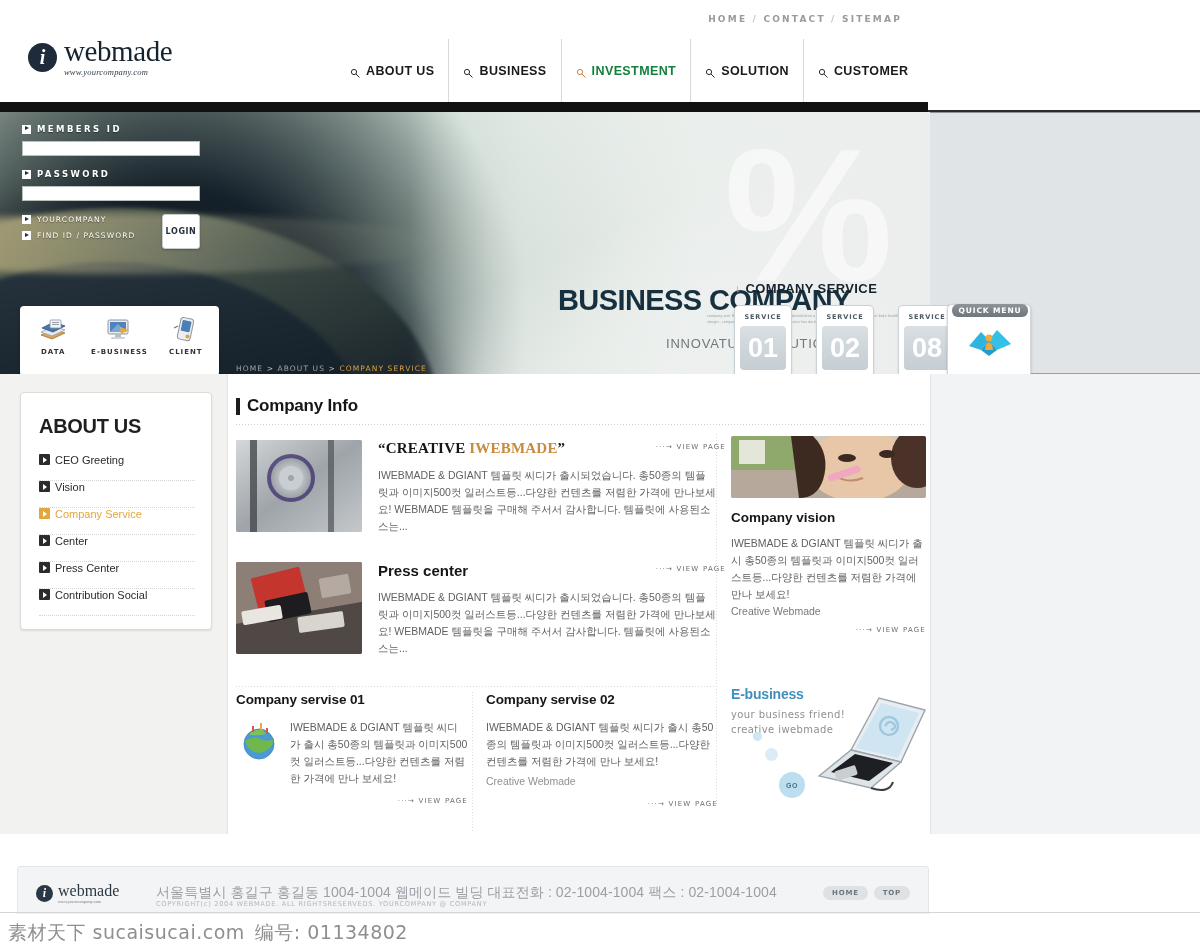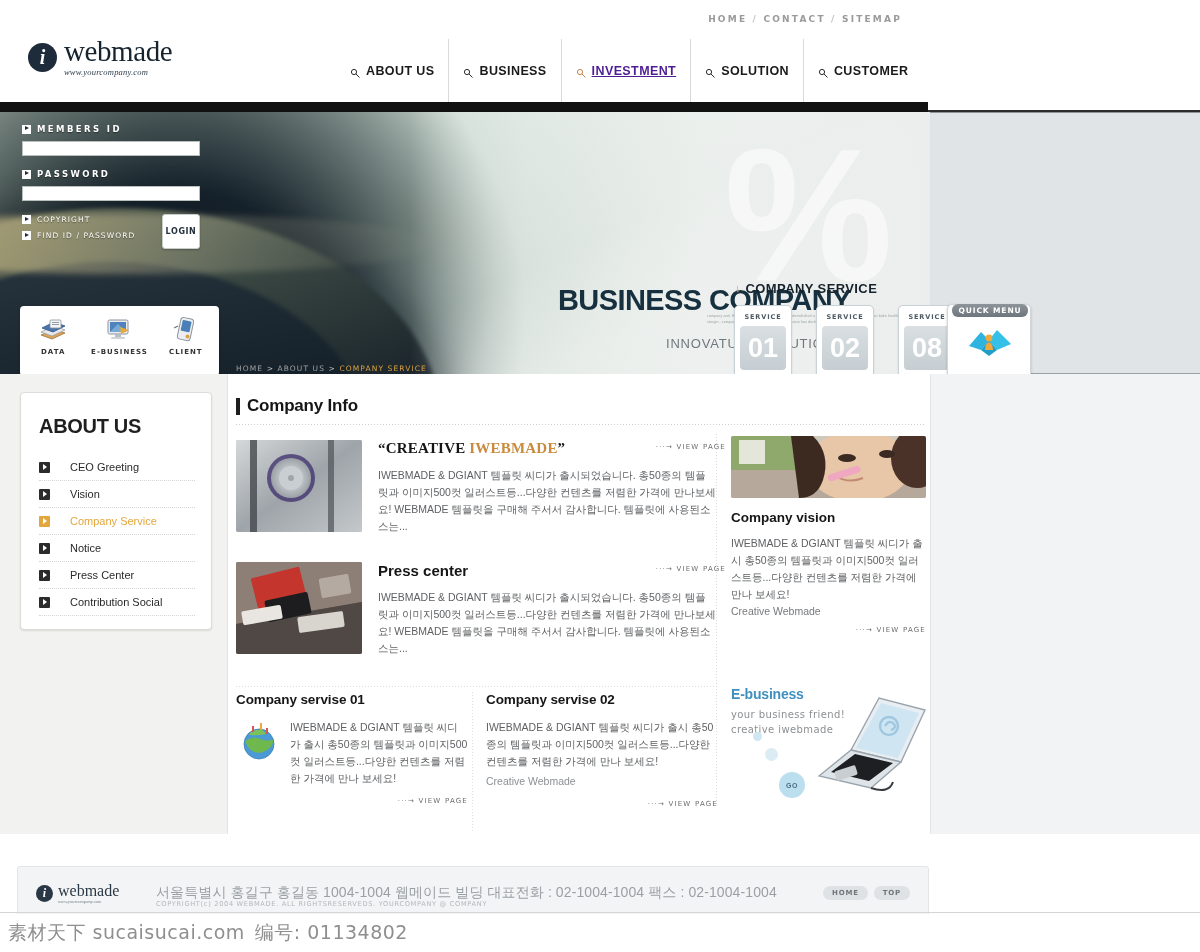--- a/index.html
+++ b/index.html
@@ -48,21 +48,21 @@
   .navtab {
     position:relative; height:63px; padding:0 14px;
     display:flex; align-items:center; gap:5px;
     background:#fff; cursor:pointer;
   }
   .navtab + .navtab { border-left:1px solid #d9d9d9; }
   .navtab .lbl {
     font-size:12.5px; font-weight:bold; letter-spacing:0.4px; color:#1a1a1a;
     white-space:nowrap;
   }
-  .navtab.active .lbl { color:#4c1d95;text-decoration:underline; }
+  .navtab.active .lbl { color:#15803d; }
   .navtab .tail {
     position:absolute; left:0px; bottom:-14px; width:0; height:0;
     border-left:15px solid #111; border-bottom:14px solid transparent;
   }
   .navtab:first-child .tail { left:2px; }
   .magnifier { width:11px; height:11px; flex:0 0 11px; }
 
   #headerbar { position:absolute; left:0; top:102px; width:1200px; height:10px; background:#111; }
   #headerbar .cut { position:absolute; right:0; top:0; width:272px; height:10px; background:#fff; }
   #headerbar .hl { position:absolute; right:0; top:8px; width:272px; height:2px; background:#2c2c2c; }
@@ -222,21 +222,21 @@
   #sidebox {
     position:absolute; left:20px; top:18px; width:192px; height:238px;
     background:#fff; border:1px solid #dcdcd8; border-radius:4px; box-shadow:0 1px 2px rgba(0,0,0,.10);
   }
   #sidebox h2 {
     margin:0; padding:22px 0 0 18px; font-size:20px; font-weight:bold;
     letter-spacing:-0.3px; color:#1f1f1f;
   }
   #sidenav { list-style:none; margin:16px 0 0 0; padding:0 16px 0 18px; }
   #sidenav li {
-    display:flex; align-items:center; gap:20px; height:27px;
+    display:flex; align-items:flex-start; gap:5px; height:27px;
     border-bottom:1px dotted #d5d5d1; cursor:pointer;
   }
   #sidenav li .sq {
     width:11px; height:11px; background:#2b2b2b; border-radius:1px; position:relative; flex:0 0 11px;
   }
   #sidenav li .sq:after {
     content:""; position:absolute; left:3.5px; top:2.5px;
     border-left:4.5px solid #fff; border-top:3px solid transparent; border-bottom:3px solid transparent;
   }
   #sidenav li .t { font-size:11px; color:#2a2a2a; }
@@ -463,21 +463,21 @@
     <div class="fieldlabel">
       <span class="arrowbox"></span>
       <span class="t">PASSWORD</span>
     </div>
     <input class="inp" type="password" value="" style="">
   </div>
 
   <div id="loginlinks">
     <div class="llrow">
       <span class="arrowbox"></span>
-      <span class="t">COPYRIGHT</span>
+      <span class="t">YOURCOMPANY</span>
     </div>
     <div class="llrow">
       <span class="arrowbox"></span>
       <span class="t">FIND ID / PASSWORD</span>
     </div>
   </div>
 
   <div id="loginbtn">
     <span class="t">LOGIN</span>
   </div>
@@ -591,21 +591,21 @@
           <li>
               <span class="sq"></span>
               <span class="t">Vision</span>
             </li>
           <li class="active">
               <span class="sq"></span>
               <span class="t">Company Service</span>
             </li>
           <li>
               <span class="sq"></span>
-              <span class="t">Notice</span>
+              <span class="t">Center</span>
             </li>
           <li>
               <span class="sq"></span>
               <span class="t">Press Center</span>
             </li>
           <li>
               <span class="sq"></span>
               <span class="t">Contribution Social</span>
             </li>
         </ul>

